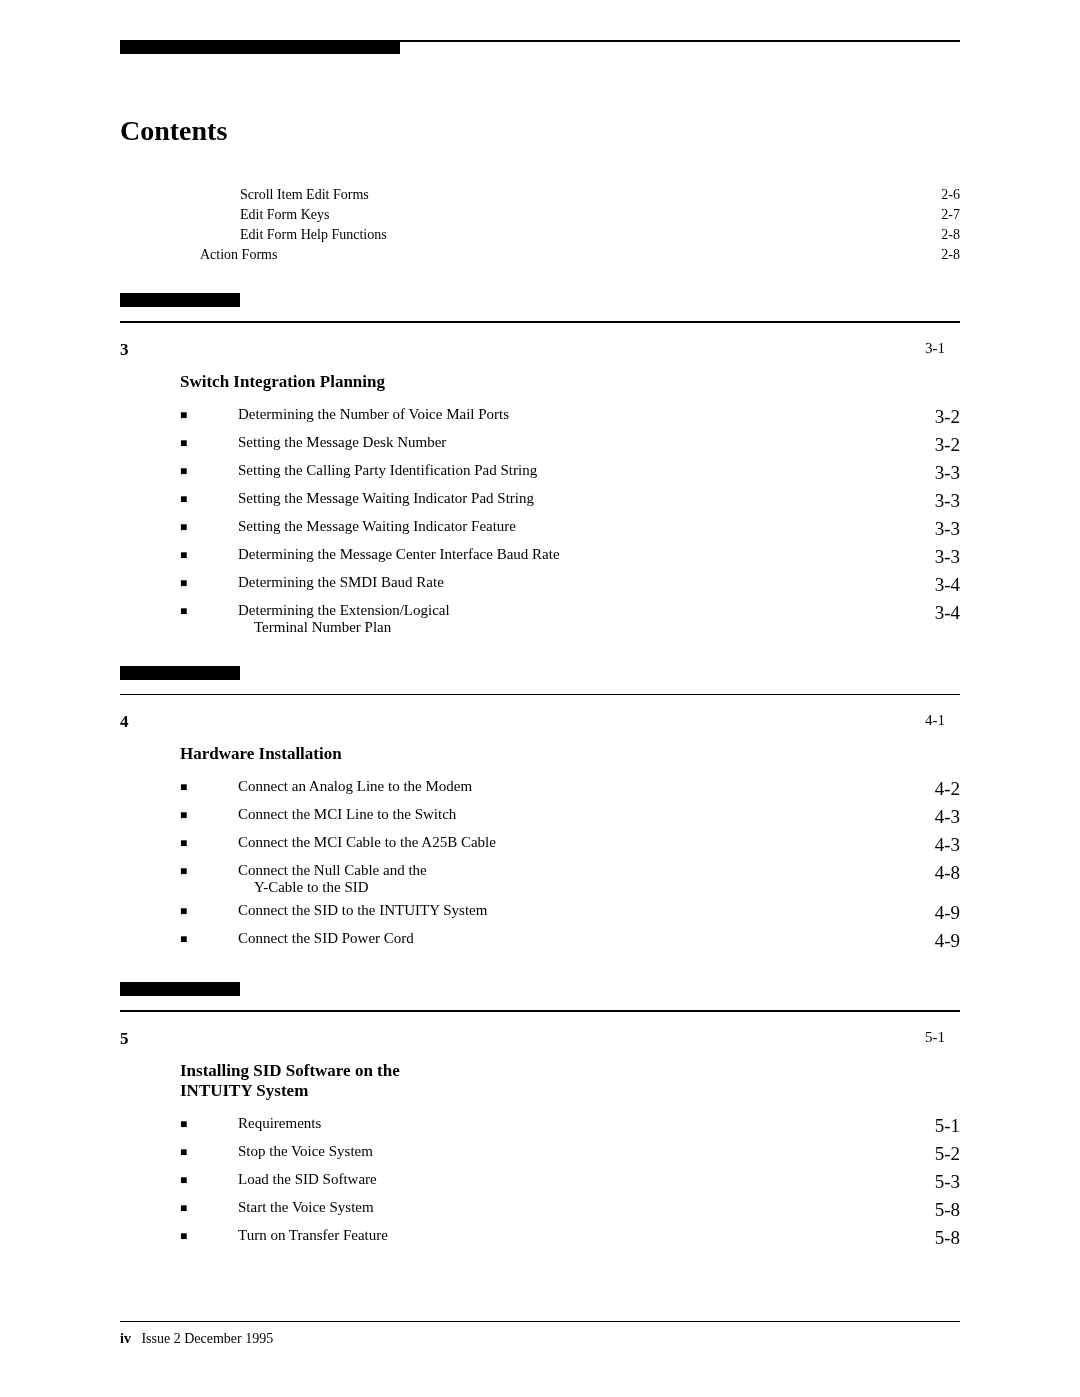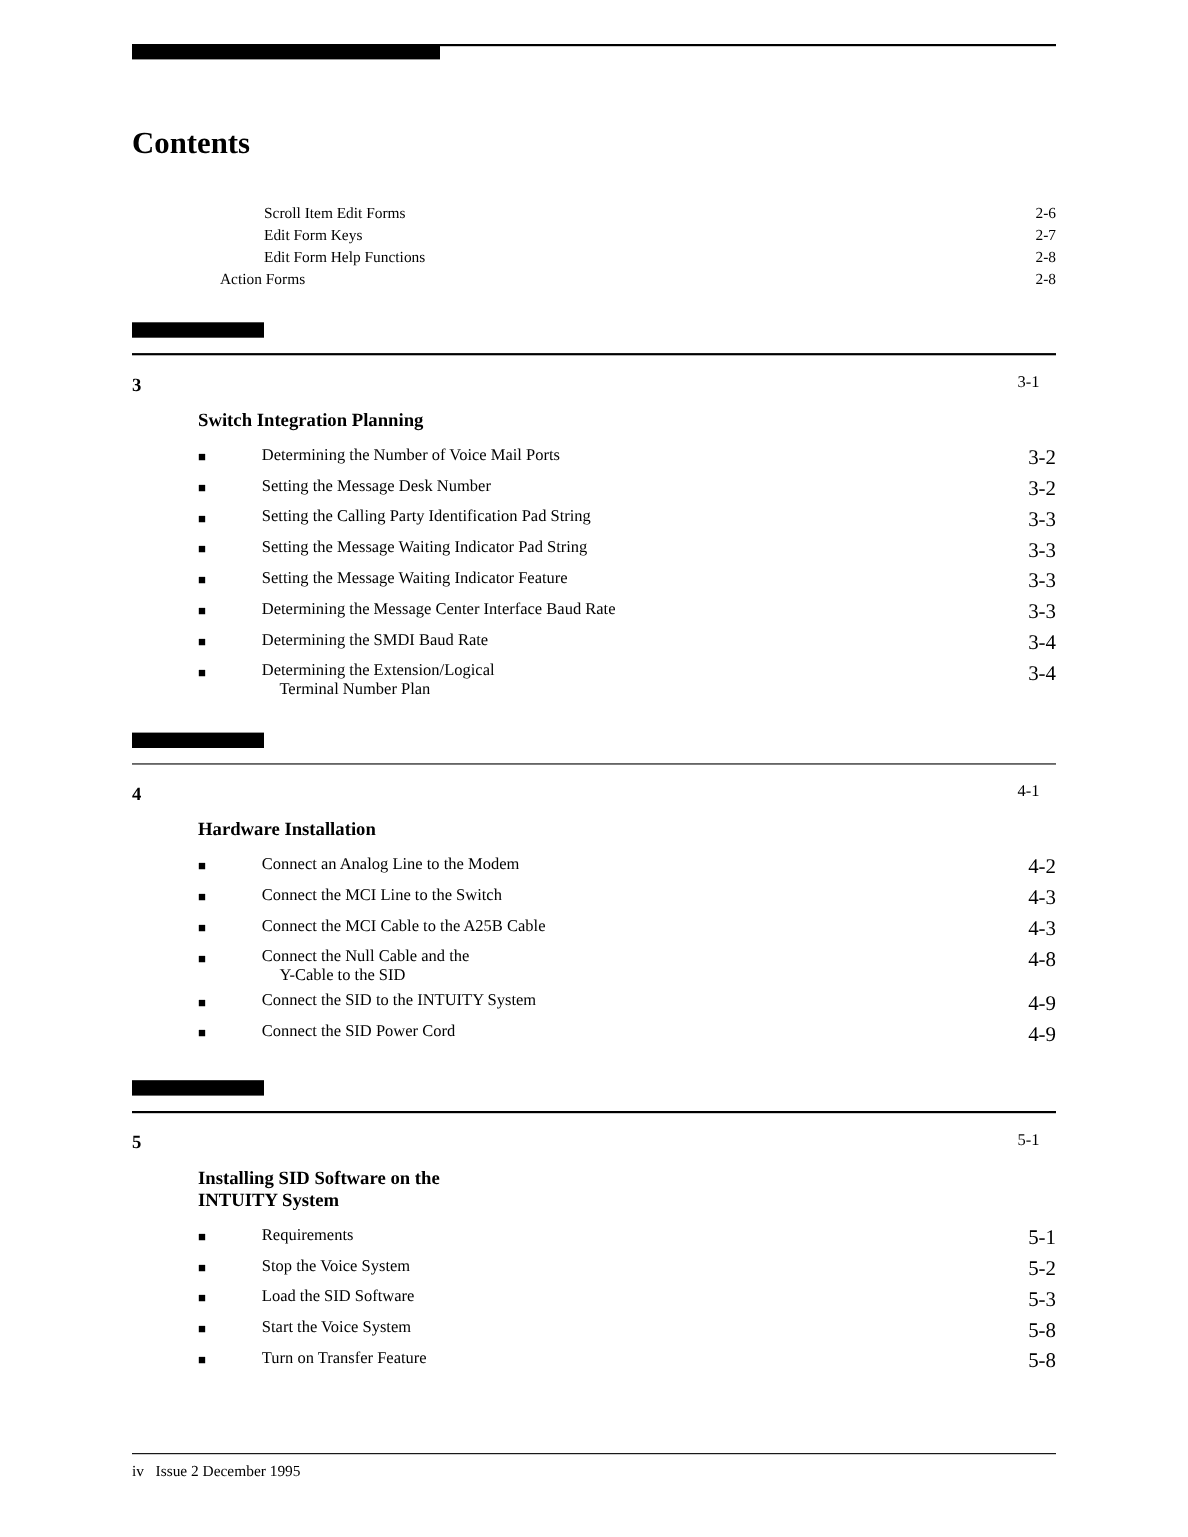--- a/index.html
+++ b/index.html
@@ -198,21 +198,21 @@
       right: 120px;
       border-top: 1px solid #000;
       padding-top: 8px;
     }
 
     .footer-text {
       font-size: 14px;
     }
 
     .footer-text strong {
-      font-weight: normal;
+      font-weight: bold;
     }
   </style>
 </head>
 <body>
 
 <div class="page-container">
 
   <div class="top-bar-accent"></div>
   <div class="top-bar"></div>
 

